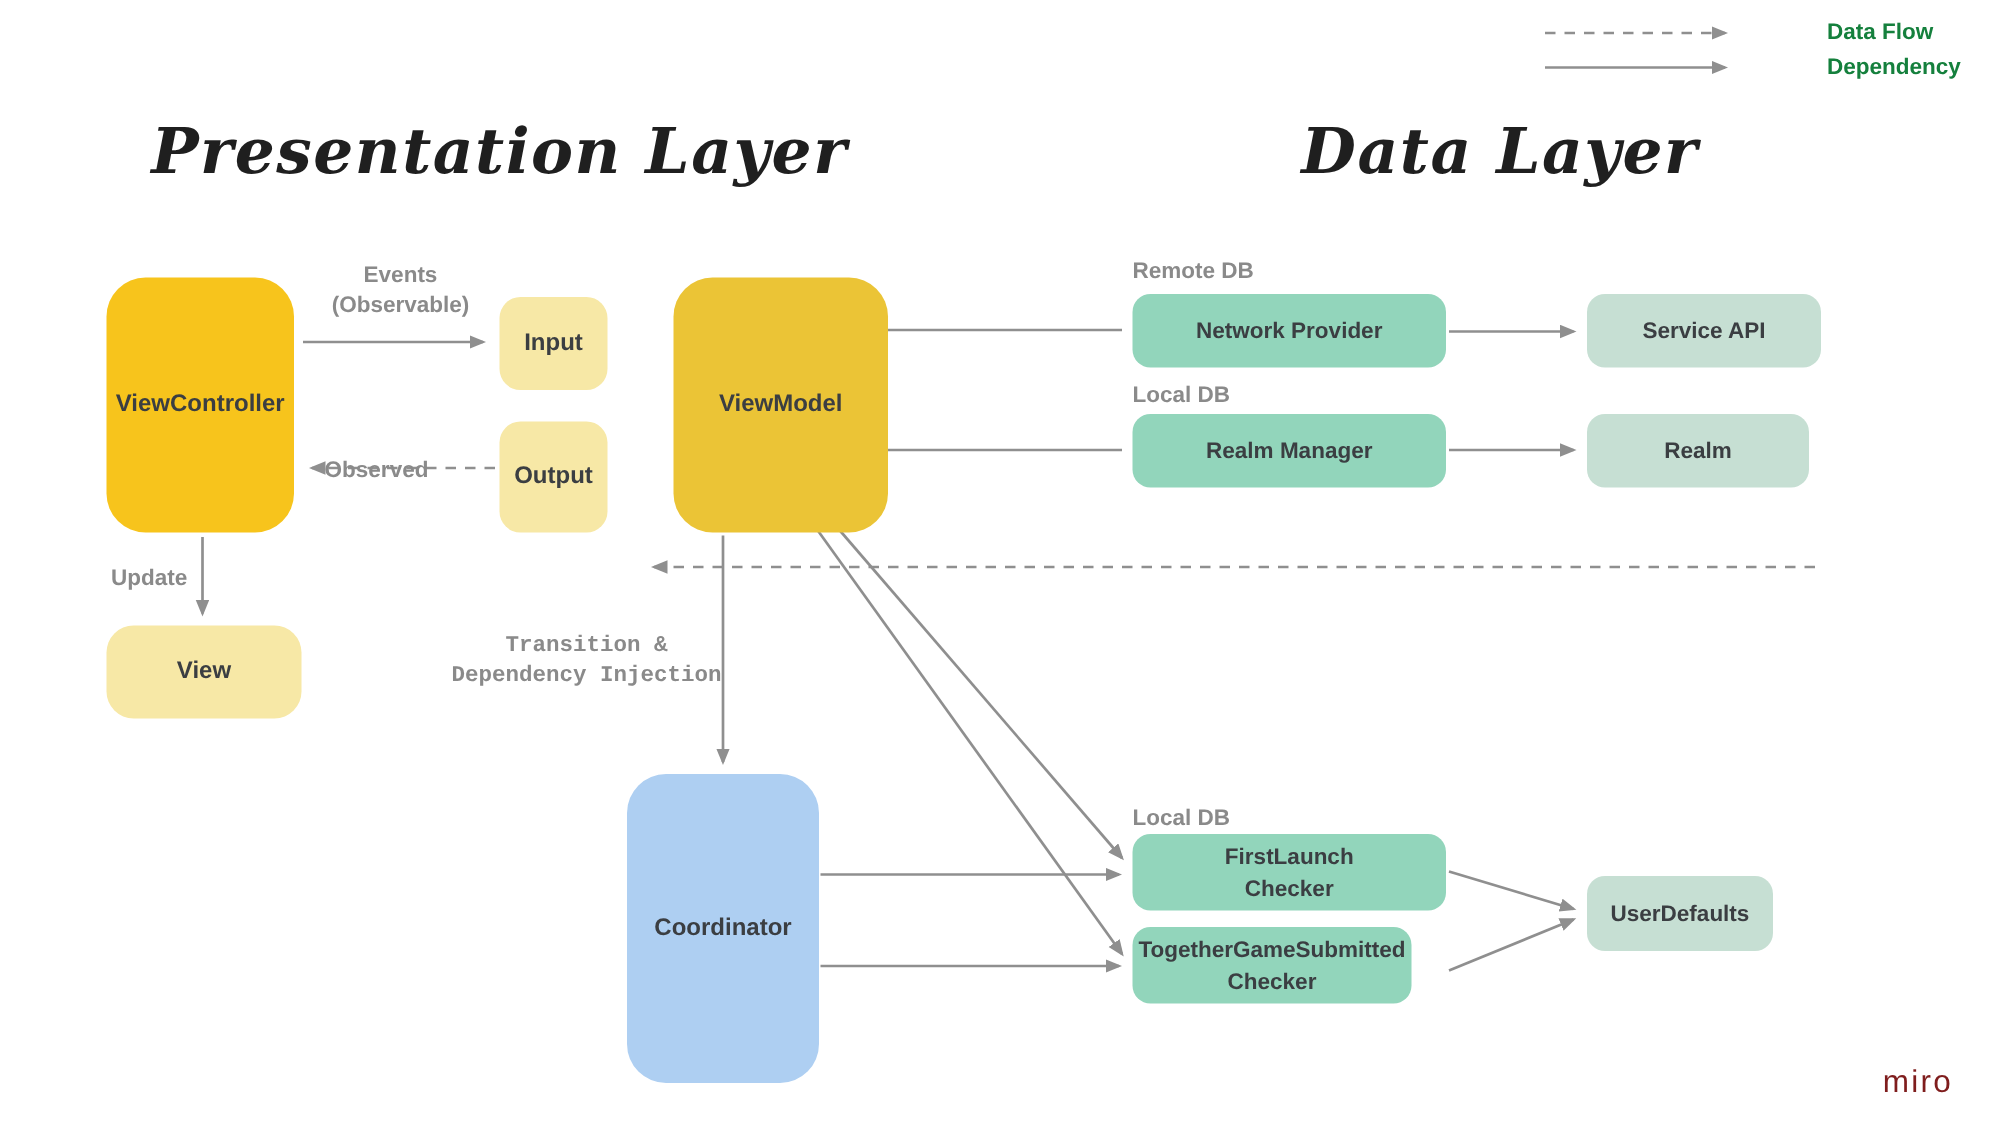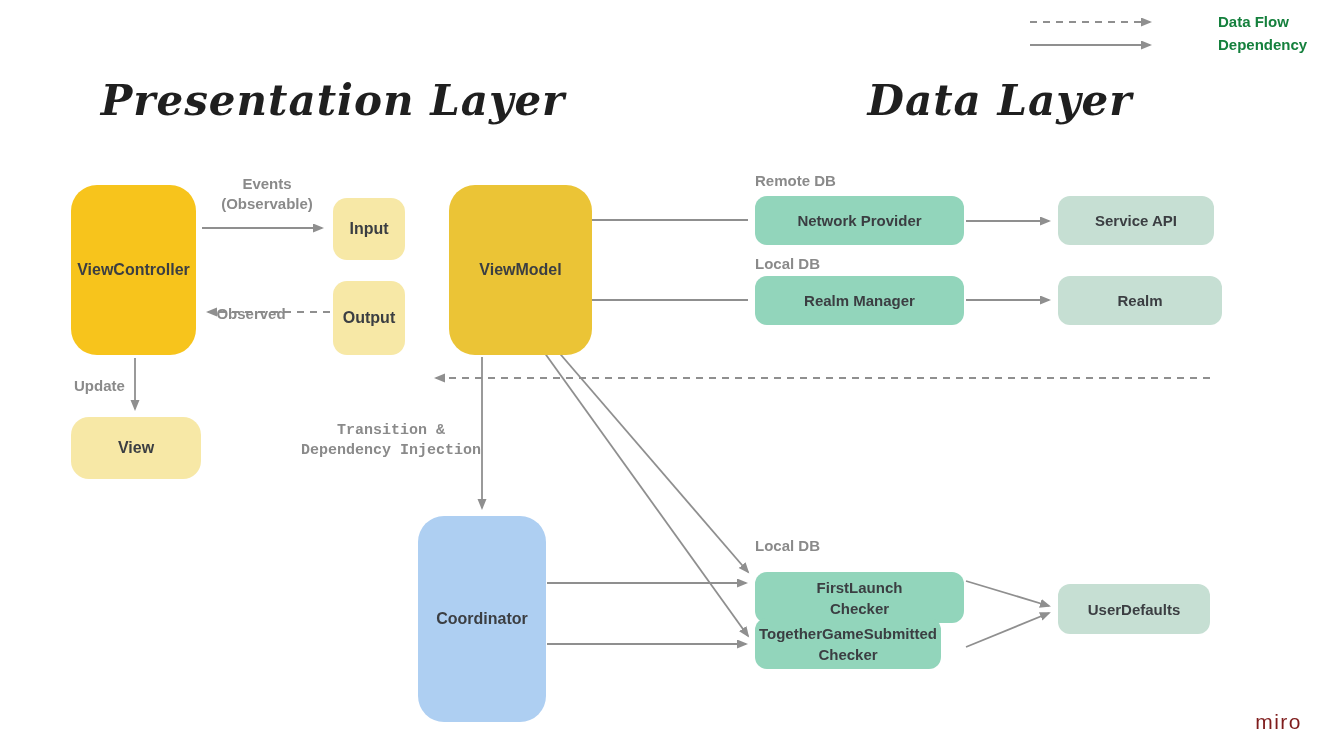--- a/index.html
+++ b/index.html
@@ -86,26 +86,26 @@
   <div class="node big vc" style="left:71px;top:185px;width:125px;height:170px;">ViewController</div>
   <div class="node small paleyellow" style="left:333px;top:198px;width:72px;height:62px;">Input</div>
   <div class="node small paleyellow" style="left:333px;top:281px;width:72px;height:74px;">Output</div>
   <div class="node big vm" style="left:418px;top:185px;width:143px;height:170px;margin-left:31px;">ViewModel</div>
   <div class="node small paleyellow" style="left:71px;top:417px;width:130px;height:62px;border-radius:18px;">View</div>
   <div class="node big blue" style="left:418px;top:516px;width:128px;height:206px;">Coordinator</div>
 
   <div class="node pill mint" style="left:755px;top:196px;width:209px;height:49px;">Network Provider</div>
   <div class="node pill sage" style="left:1058px;top:196px;width:156px;height:49px;">Service API</div>
   <div class="node pill mint" style="left:755px;top:276px;width:209px;height:49px;">Realm Manager</div>
-  <div class="node pill sage" style="left:1058px;top:276px;width:164px;height:49px;">Realm</div>
-  <div class="node pill mint" style="left:755px;top:556px;width:209px;height:51px;margin-top:16px;">FirstLaunch
+  <div class="node pill sage" style="left:1058px;top:276px;width:148px;height:49px;">Realm</div>
+  <div class="node pill mint" style="left:755px;top:556px;width:209px;height:51px;">FirstLaunch
 Checker</div>
   <div class="node pill mint" style="left:755px;top:618px;width:186px;height:51px;">TogetherGameSubmitted
 Checker</div>
-  <div class="node pill sage" style="left:1058px;top:584px;width:152px;height:50px;">UserDefaults</div>
+  <div class="node pill sage" style="left:1058px;top:584px;width:124px;height:50px;">UserDefaults</div>
 
   <div class="edge-label centered" style="left:267px;top:174px;">Events
 (Observable)</div>
   <div class="edge-label centered" style="left:251px;top:285px;margin-top:19px;">Observed</div>
   <div class="edge-label" style="left:74px;top:376px;">Update</div>
   <div class="edge-label centered" style="left:391px;top:421px;font-family:Liberation Mono, monospace;">Transition &amp;
 Dependency Injection</div>
   <div class="edge-label" style="left:755px;top:171px;">Remote DB</div>
   <div class="edge-label" style="left:755px;top:254px;">Local DB</div>
   <div class="edge-label" style="left:755px;top:536px;">Local DB</div>

